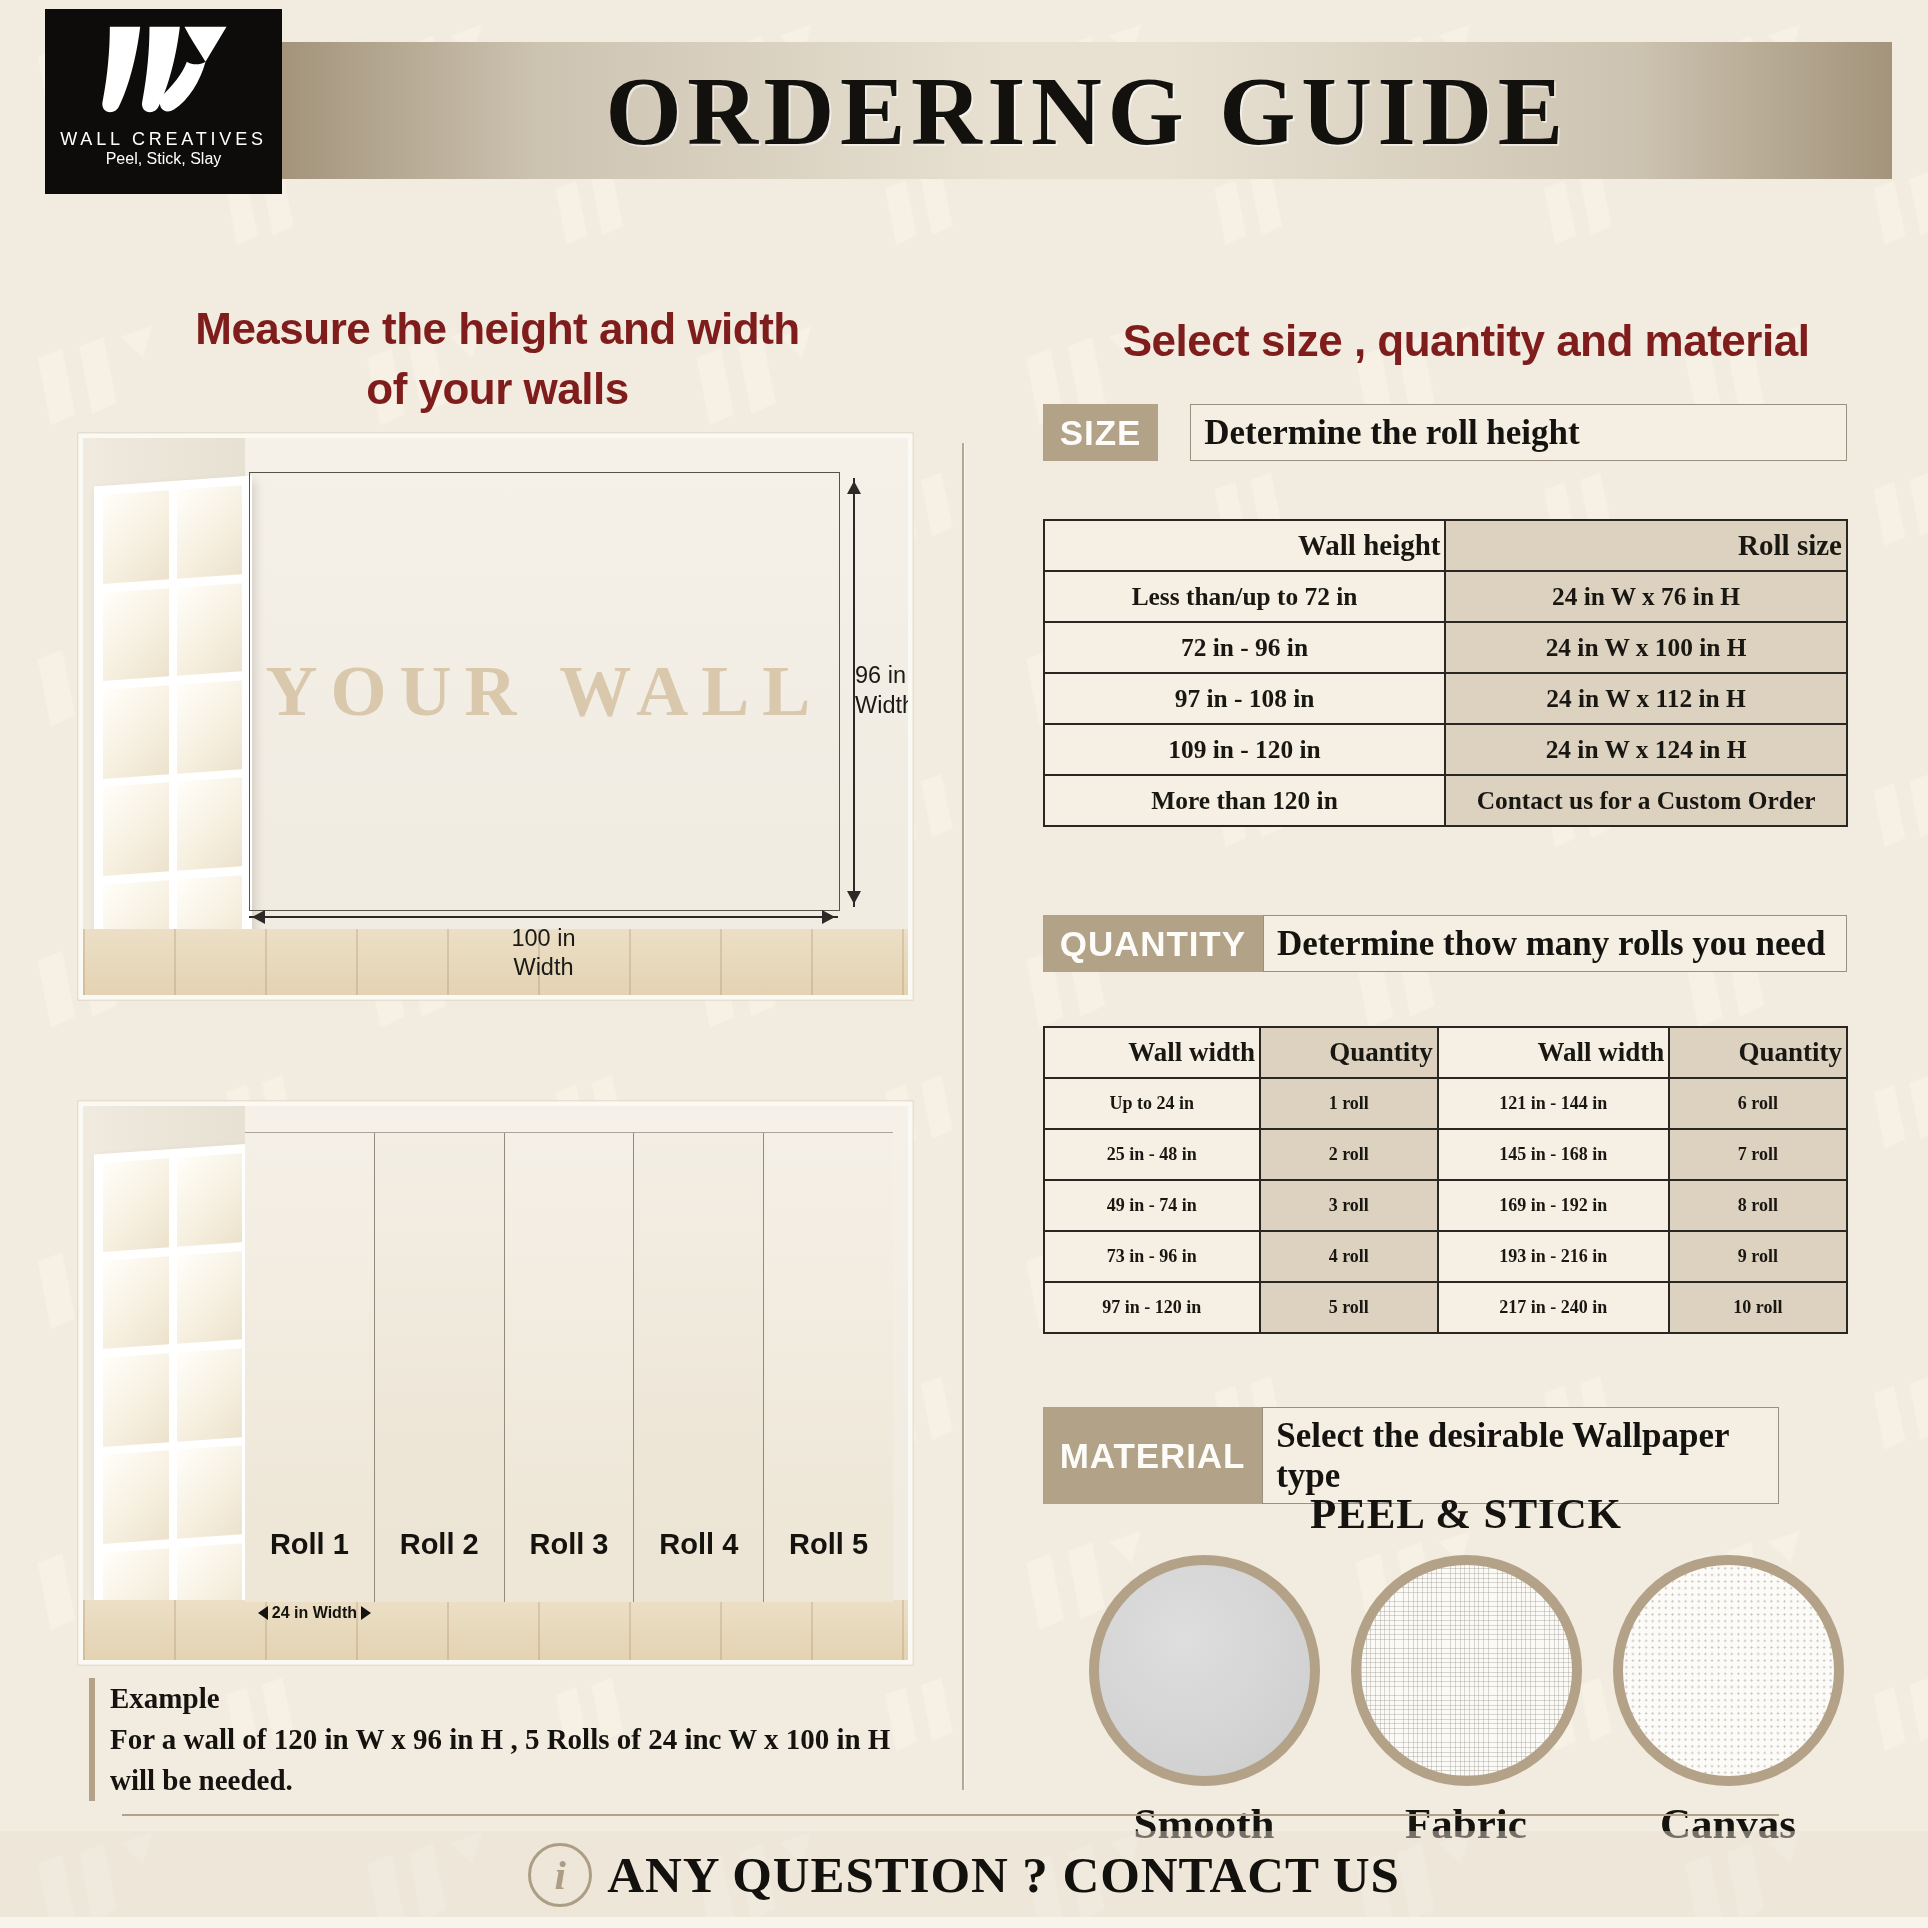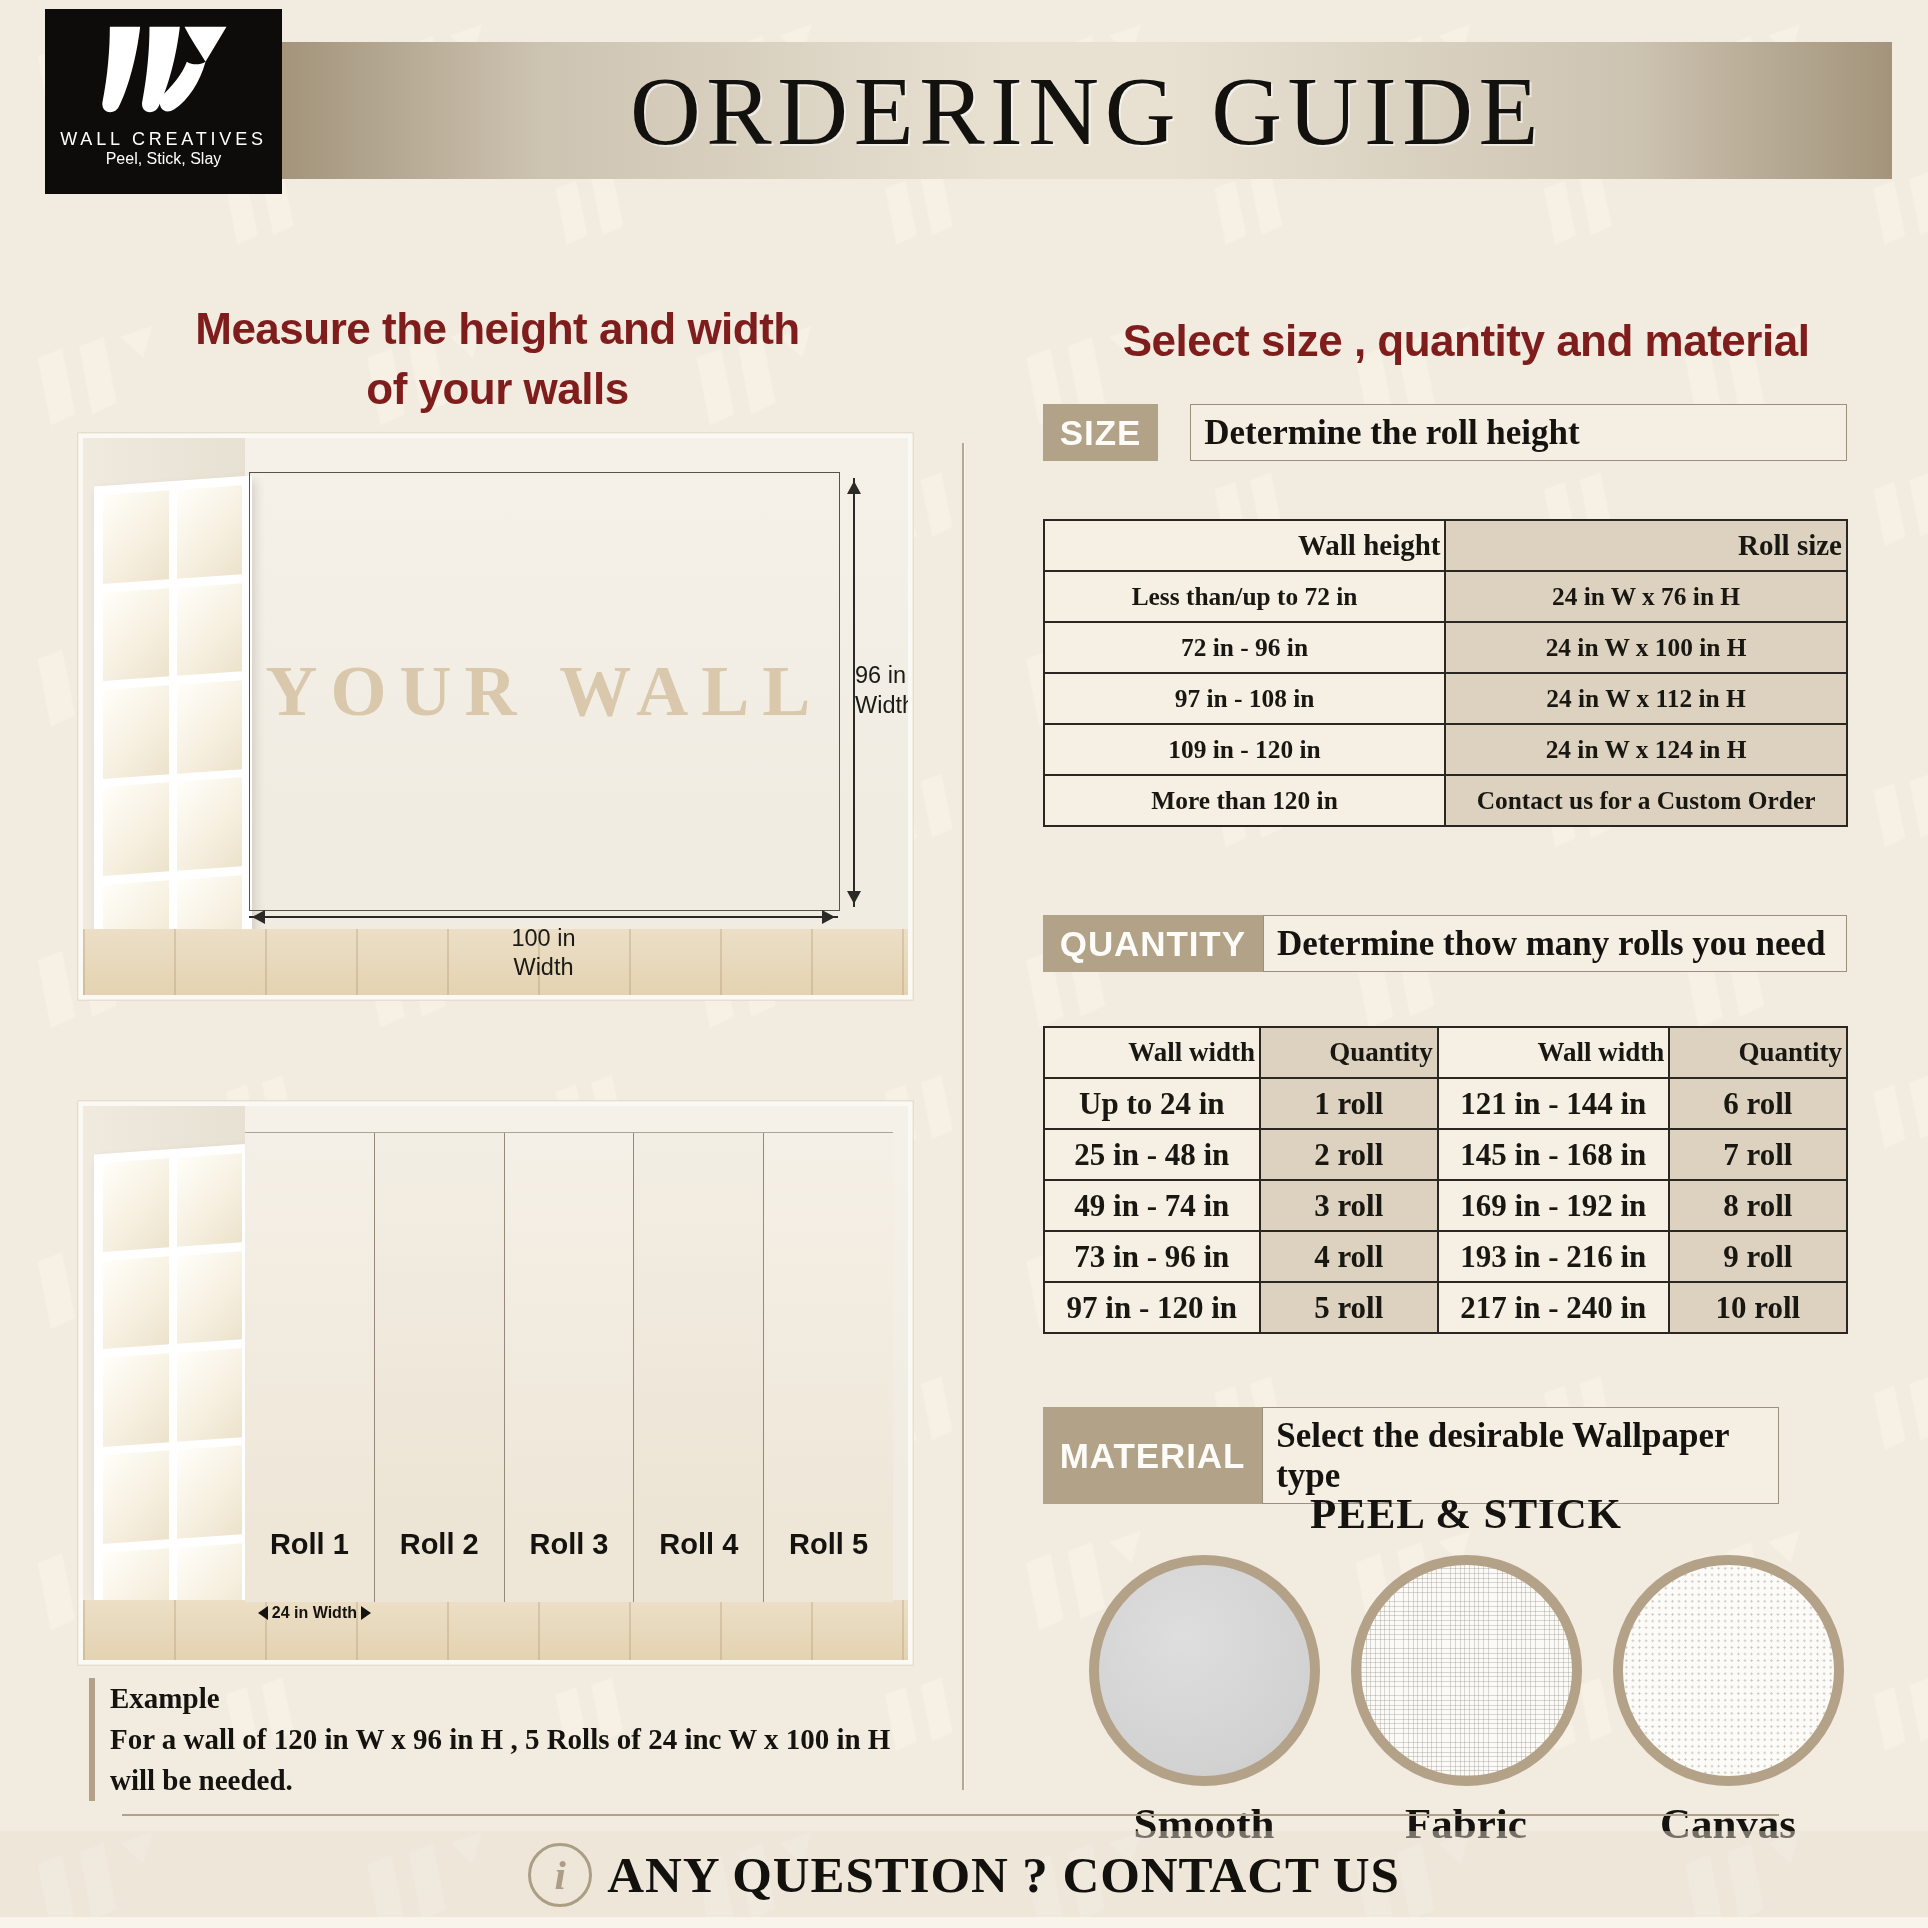--- a/index.html
+++ b/index.html
@@ -19,21 +19,21 @@
   }
   .logo-mark{margin-top:13px;width:149px;height:105px;}
   .logo-name{color:#fff;font-size:18px;letter-spacing:3.8px;font-weight:400;margin-top:1.9px;}
   .logo-tagline{color:#fff;font-size:16px;margin-top:0;font-weight:400;}
   .banner{
     position:absolute;left:282px;top:42px;width:1610px;height:137px;
     background:linear-gradient(to right,#a3947b 0%,#cdc3b1 16%,#e8e1d2 45%,#e8e1d2 55%,#cdc3b1 84%,#a3947b 100%);
     display:flex;align-items:center;justify-content:center;
   }
   .banner h1{
-    margin:0;font-family:"Liberation Serif", serif;font-weight:400;
+    margin:0;font-family:"Liberation Serif", serif;font-weight:700;
     font-size:98px;letter-spacing:5.6px;color:#13110e;
     text-shadow:1.9px 1.9px 0 rgba(255,255,255,.55);
   }
 
   
   .col-heading{
     position:absolute;margin:0;font-weight:700;font-size:44px;line-height:60px;
     text-align:center;color:#7f1d1d;letter-spacing:-0.5px;
   }
   .left-heading{left:83px;top:299px;width:829px;}
@@ -115,21 +115,21 @@
   .size-table{top:237px;}
   .qty-table{top:744px;}
   td,th{
     border:2.8px solid #2a2722;height:49px;text-align:center;vertical-align:middle;
     font-family:"Liberation Serif", serif;font-weight:700;color:#191712;padding:0 3.8px;
   }
   th{font-size:29px;text-align:right;}
   td{font-size:25.4px;}
   .cream{background:#f5efe4;}
   .tan{background:#ddd2c0;}
-  .qty-table th,.qty-table td{font-size:31px;}
+  .qty-table th,.qty-table td{font-size:18px;}
   .qty-table th{font-size:27px;}
 
   .peel-stick{
     position:absolute;top:1207px;left:0;width:852px;text-align:center;
     font-family:"Liberation Serif", serif;font-weight:700;font-size:43px;letter-spacing:0.9px;color:#15130f;
   }
   .materials{position:absolute;top:1273px;left:0;width:852px;display:flex;justify-content:center;gap:30px;}
   .material{display:flex;flex-direction:column;align-items:center;width:232px;}
   .swatch{width:211px;height:211px;border-radius:50%;border:10.4px solid #b3a287;}
   .swatch-smooth{background:radial-gradient(circle at 40% 35%,#dedede 0%,#d2d2d2 70%,#c8c8c8 100%);}

